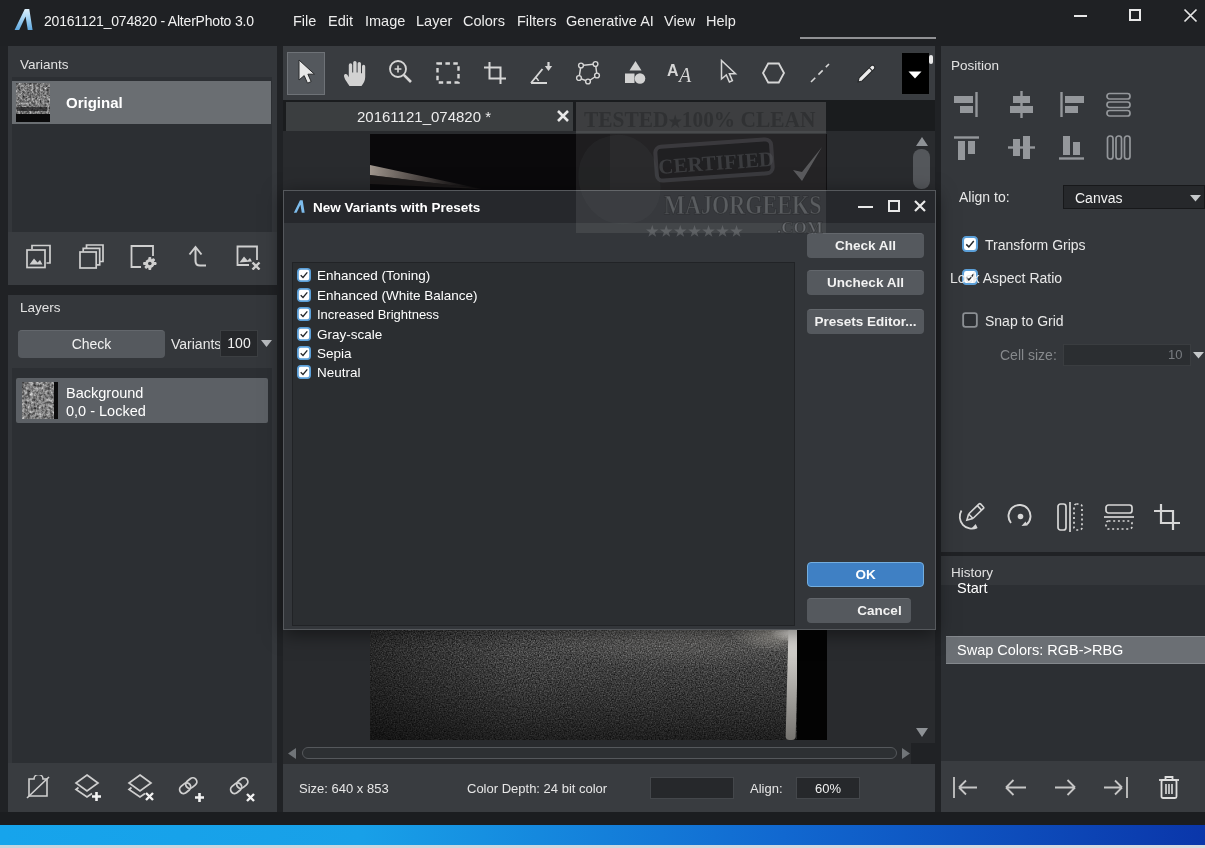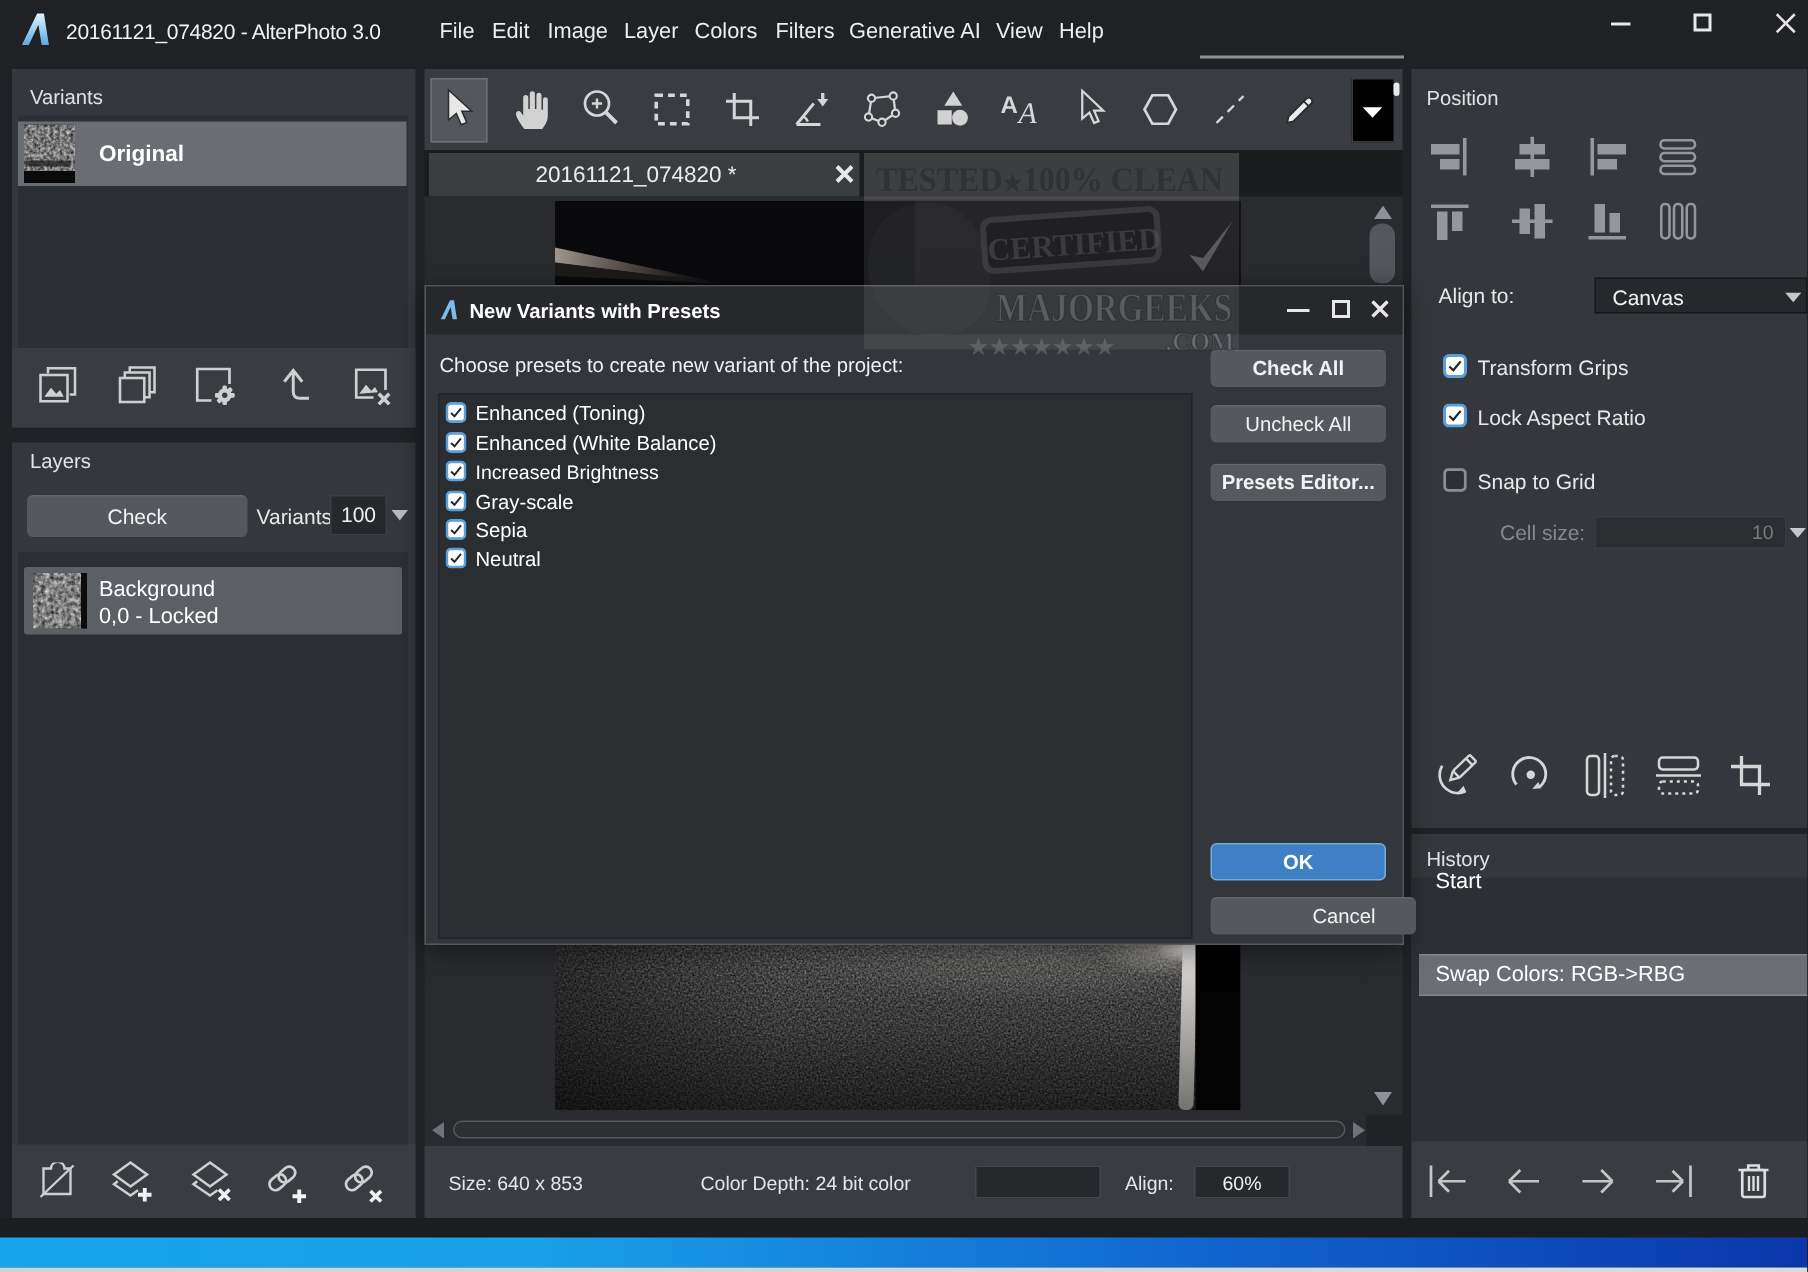--- a/index.html
+++ b/index.html
@@ -391,21 +391,21 @@
 
   <svg class="abs" style="left:962px;top:236px;" width="16" height="16" viewBox="0 0 14 14">
       <rect x="0.9" y="0.9" width="12.2" height="12.2" rx="2.8" fill="#fff" stroke="#5b9fd8" stroke-width="1.8"></rect>
       <path d="M3.7 7.3 L6 9.5 L10.3 4.3" stroke="#23262a" stroke-width="1.3" fill="none"></path>
     </svg>
   <div class="abs" style="left:985px;top:237px;font-size:14px;">Transform Grips</div>
   <svg class="abs" style="left:962px;top:269px;" width="16" height="16" viewBox="0 0 14 14">
       <rect x="0.9" y="0.9" width="12.2" height="12.2" rx="2.8" fill="#fff" stroke="#5b9fd8" stroke-width="1.8"></rect>
       <path d="M3.7 7.3 L6 9.5 L10.3 4.3" stroke="#23262a" stroke-width="1.3" fill="none"></path>
     </svg>
-  <div class="abs" style="left:985px;top:270px;font-size:14px;text-align:center;">Lock Aspect Ratio</div>
+  <div class="abs" style="left:950px;top:270px;font-size:14px;text-align:center;">Lock Aspect Ratio</div>
   <svg class="abs" style="left:962px;top:312px;" width="16" height="16" viewBox="0 0 14 14">
       <rect x="1" y="1" width="12" height="12" rx="2" fill="#2c2f33" stroke="#8b8f93" stroke-width="1.6"></rect>
     </svg>
   <div class="abs" style="left:985px;top:313px;font-size:14px;">Snap to Grid</div>
   <div class="abs" style="left:1000px;top:347px;font-size:14px;color:#86898c;">Cell size:</div>
   <div class="abs" style="left:1063px;top:344px;width:128px;height:22px;background:#2b2e31;border:1px solid #3a3d40;"></div>
   <div class="abs" style="left:1168px;top:347px;font-size:13px;color:#787c80;">10</div>
   <svg class="abs" style="left:1193px;top:352px;" width="11" height="7" viewBox="0 0 11 7">
       <path d="M0 0 L11 0 L5.5 6.5 Z" fill="#c5c8ca"></path>
     </svg>
@@ -446,21 +446,20 @@
     <g transform="skewX(-6) translate(3,0)">
       <path d="M2 23 L10 2 H14.5 L20 23 H15.2 L11.6 9.5 L6.6 23 Z" fill="#7dbcec"></path>
     </g>
   </svg>
   <div class="abs" style="left:313px;top:200px;font-size:13.5px;font-weight:bold;color:#fff;">New Variants with Presets</div>
   <div class="abs" style="left:858px;top:206px;width:15px;height:2px;background:#e8e8e8;"></div>
   <div class="abs" style="left:888px;top:200px;width:12px;height:12px;border:2px solid #e8e8e8;"></div>
   <svg class="abs" style="left:913px;top:199px;" width="14" height="14" viewBox="0 0 14 14">
       <path d="M2 2 L12 12 M12 2 L2 12" stroke="#e8e8e8" stroke-width="2.2"></path>
     </svg>
-  <div class="abs" style="left:293px;top:236px;font-size:13.5px;color:#f0f0f0;">Choose presets to create new variant of the project:</div>
   <div class="abs" style="left:292px;top:262px;width:503px;height:364px;background:#2b2e31;border:1px solid #212326;"></div>
   <svg class="abs" style="left:297px;top:268px;" width="14" height="14" viewBox="0 0 14 14">
       <rect x="0.9" y="0.9" width="12.2" height="12.2" rx="2.8" fill="#fff" stroke="#5b9fd8" stroke-width="1.8"></rect>
       <path d="M3.7 7.3 L6 9.5 L10.3 4.3" stroke="#23262a" stroke-width="1.3" fill="none"></path>
     </svg>
   <div class="abs" style="left:317px;top:268px;font-size:13.5px;color:#fff;">Enhanced (Toning)</div>
   <svg class="abs" style="left:297px;top:288px;" width="14" height="14" viewBox="0 0 14 14">
       <rect x="0.9" y="0.9" width="12.2" height="12.2" rx="2.8" fill="#fff" stroke="#5b9fd8" stroke-width="1.8"></rect>
       <path d="M3.7 7.3 L6 9.5 L10.3 4.3" stroke="#23262a" stroke-width="1.3" fill="none"></path>
     </svg>
@@ -479,24 +478,24 @@
       <rect x="0.9" y="0.9" width="12.2" height="12.2" rx="2.8" fill="#fff" stroke="#5b9fd8" stroke-width="1.8"></rect>
       <path d="M3.7 7.3 L6 9.5 L10.3 4.3" stroke="#23262a" stroke-width="1.3" fill="none"></path>
     </svg>
   <div class="abs" style="left:317px;top:346px;font-size:13.5px;color:#fff;">Sepia</div>
   <svg class="abs" style="left:297px;top:365px;" width="14" height="14" viewBox="0 0 14 14">
       <rect x="0.9" y="0.9" width="12.2" height="12.2" rx="2.8" fill="#fff" stroke="#5b9fd8" stroke-width="1.8"></rect>
       <path d="M3.7 7.3 L6 9.5 L10.3 4.3" stroke="#23262a" stroke-width="1.3" fill="none"></path>
     </svg>
   <div class="abs" style="left:317px;top:365px;font-size:13.5px;color:#fff;">Neutral</div>
   <div class="abs btn" style="left:807px;top:233px;width:117px;height:25px;line-height:24px;font-size:13.5px;font-weight:bold;">Check All</div>
-  <div class="abs btn" style="left:807px;top:270px;width:117px;height:25px;line-height:24px;font-size:13.5px;font-weight:normal;">Uncheck All</div>
+  <div class="abs btn" style="left:807px;top:270px;width:117px;height:25px;line-height:24px;font-size:13.5px;font-weight:bold;">Uncheck All</div>
   <div class="abs btn" style="left:807px;top:309px;width:117px;height:25px;line-height:24px;font-size:13.5px;font-weight:bold;">Presets Editor...</div>
   <div class="abs" style="left:807px;top:562px;width:117px;height:25px;line-height:23px;background:#3f80c4;border:1px solid #74aede;border-radius:4px;text-align:center;font-size:13.5px;font-weight:bold;color:#fff;">OK</div>
-  <div class="abs btn" style="left:807px;top:598px;width:137px;height:25px;line-height:24px;font-size:13.5px;font-weight:normal;padding-left:41px;">Cancel</div>
+  <div class="abs btn" style="left:807px;top:598px;width:104px;height:25px;line-height:24px;font-size:13.5px;font-weight:bold;padding-left:41px;">Cancel</div>
 
   <div class="abs" style="left:576px;top:102px;width:250px;height:131px;pointer-events:none;z-index:50;background:rgba(235,235,235,0.09);"></div>
   <div class="abs" style="left:576px;top:102px;width:250px;height:31px;pointer-events:none;z-index:50;background:rgba(235,235,235,0.09);"></div>
   <div class="abs" style="left:576px;top:102px;width:250px;height:140px;pointer-events:none;z-index:51;font-family:'Liberation Serif',serif;font-weight:bold;overflow:visible;">
     <div class="abs" style="left:8px;top:5px;font-size:23px;letter-spacing:0;white-space:nowrap;color:rgba(15,17,19,0.28);transform:scaleX(0.93);transform-origin:left;">TESTED<span style="font-size:16px;">★</span>100% CLEAN</div>
     <div class="abs" style="left:78px;top:39px;width:120px;height:38px;border:4px solid rgba(90,92,95,0.45);border-radius:8px;transform:rotate(-4deg);text-align:center;font-size:21px;line-height:36px;color:rgba(80,82,85,0.55);background:rgba(20,20,22,0.25);">CERTIFIED</div>
     <svg class="abs" style="left:214px;top:41px;" width="34" height="46" viewBox="0 0 34 46">
         <path d="M3 27 L12 38 L32 4 L12 29 Z" fill="rgba(190,192,194,0.35)"></path>
       </svg>
     <div class="abs" style="left:3px;top:33px;width:80px;height:90px;border-radius:50% 50% 44% 56%;background:rgba(120,122,124,0.07);transform:rotate(-12deg);"></div>

